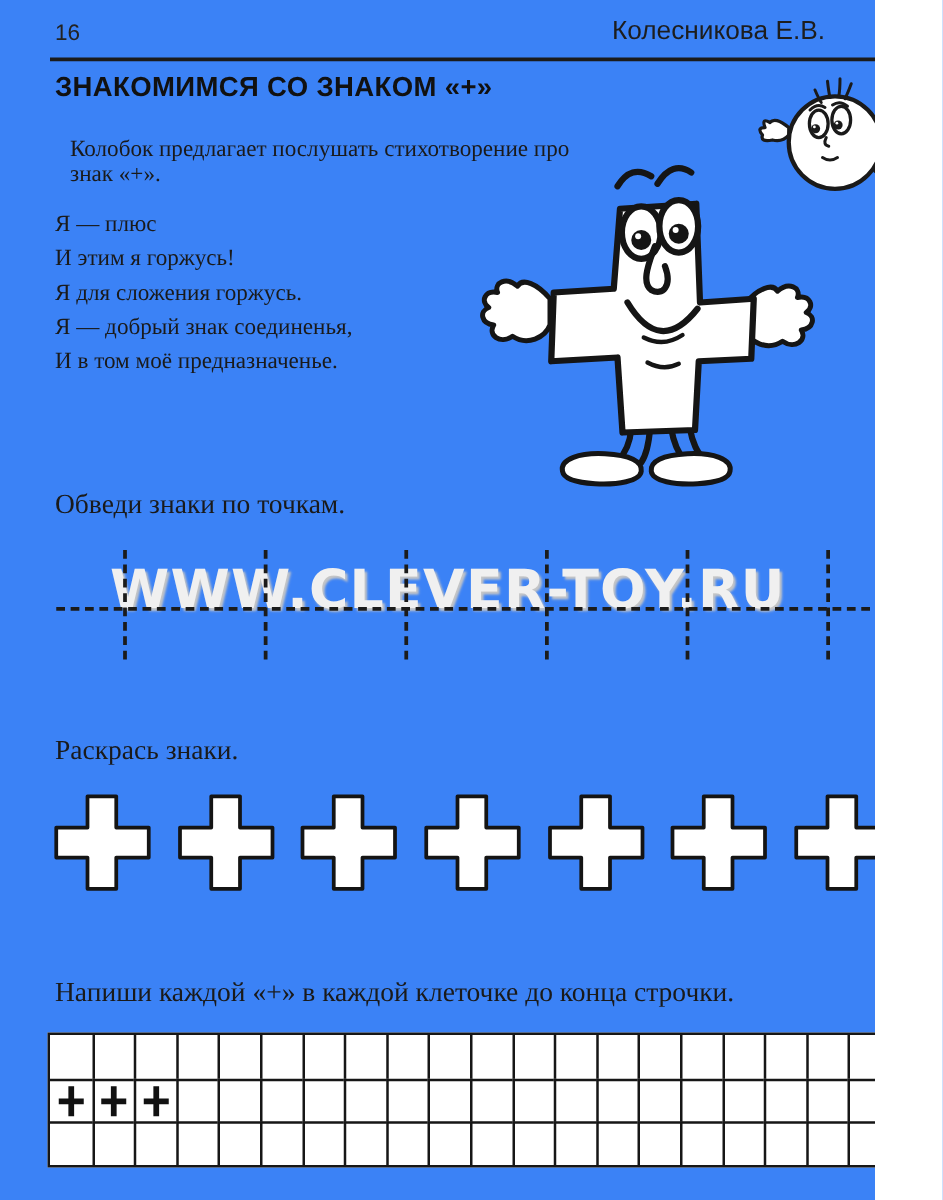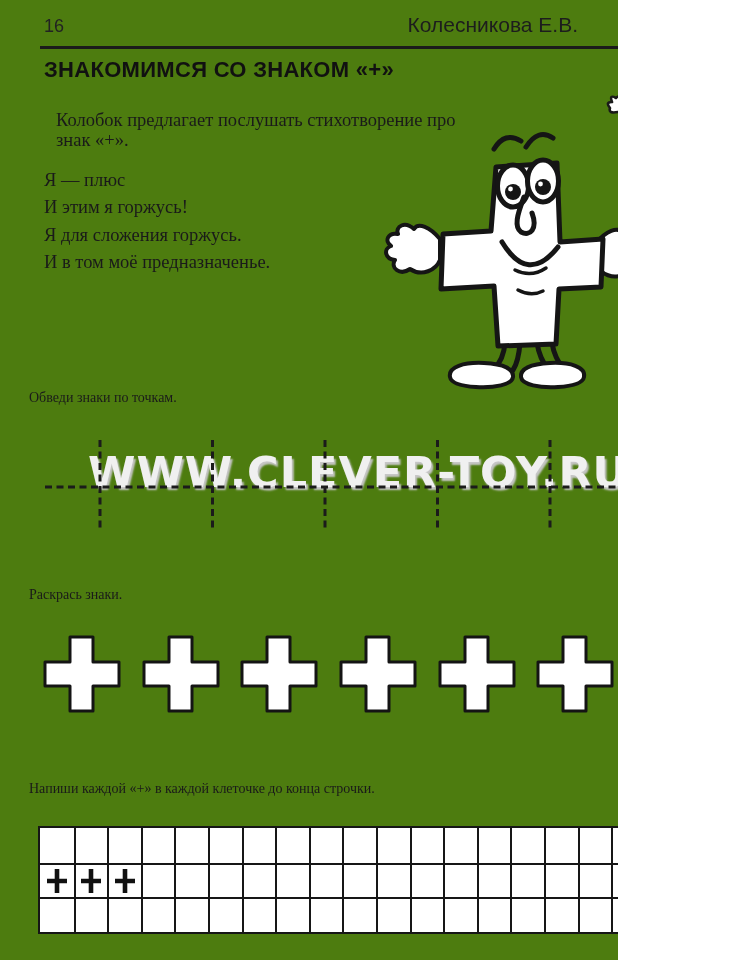--- a/index.html
+++ b/index.html
@@ -1,30 +1,30 @@
 <!DOCTYPE html>
 <html><head>
 <meta charset="utf-8">
 <style>
   html,body{margin:0;padding:0;background:#fff;}
   *{box-sizing:border-box;}
   .page{
-    position:relative;width:618px;height:960px;background:#4d7c0f;
+    position:relative;width:700px;height:960px;background:#3b82f6;
     font-family:"Liberation Serif", serif;color:#1a1a1a;overflow:hidden;
   }
   
   .page-number{position:absolute;left:44px;top:16px;font-family:"Liberation Sans",sans-serif;font-size:18px;color:#222;}
   .author{position:absolute;right:40px;top:13px;font-family:Liberation Sans, sans-serif;font-size:21px;color:#1d1d1d;}
   .header-rule{position:absolute;left:40px;top:46px;width:676px;height:2.5px;background:#1b1b1b;}
   .title{position:absolute;left:44px;top:57px;font-family:"Liberation Sans",sans-serif;font-weight:800;font-size:22px;letter-spacing:.3px;color:#111;}
   
   .intro{position:absolute;left:56px;top:110px;width:432px;font-size:18.5px;line-height:20px;}
   .poem{position:absolute;left:44px;top:167px;font-size:18.5px;line-height:27.3px;}
   .poem span{display:block;}
-  .section-label{position:absolute;left:29px;font-size:14px;}
+  .section-label{position:absolute;left:44px;font-size:22px;}
   .label-trace{top:390px;}
   .label-color{top:587px;}
   .label-write{top:781px;}
   
   .watermark{
     position:absolute;left:88px;top:447px;z-index:1;white-space:nowrap;
     font-family:"DejaVu Sans",sans-serif;font-weight:bold;font-size:43px;letter-spacing:1px;
     color:#f0f0f0;text-shadow:2px 3px 2px #c6c6c6;text-align:right;
   }
   
@@ -65,20 +65,21 @@
   <div class="page-number">16</div>
   <div class="author">Колесникова Е.В.</div>
   <div class="header-rule"></div>
   <div class="title">ЗНАКОМИМСЯ СО ЗНАКОМ «+»</div>
 
   <div class="intro">Колобок предлагает послушать стихотворение про знак «+».</div>
   <div class="poem">
     <span>Я — плюс</span>
     <span>И этим я горжусь!</span>
     <span>Я для сложения горжусь.</span>
+    <span>Я — добрый знак соединенья,</span>
     <span>И в том моё предназначенье.</span>
   </div>
 
   <svg class="char-svg" viewBox="0 0 290 280">
 
     <path class="ln" d="M133,228 C132,240 128,248 122,254"></path>
     <path class="ln" d="M148,228 C147,241 145,249 141,255"></path>
     <path class="ln" d="M165,228 C167,240 171,248 176,254"></path>
     <path class="ln" d="M180,228 C182,240 186,246 190,252"></path>
 

